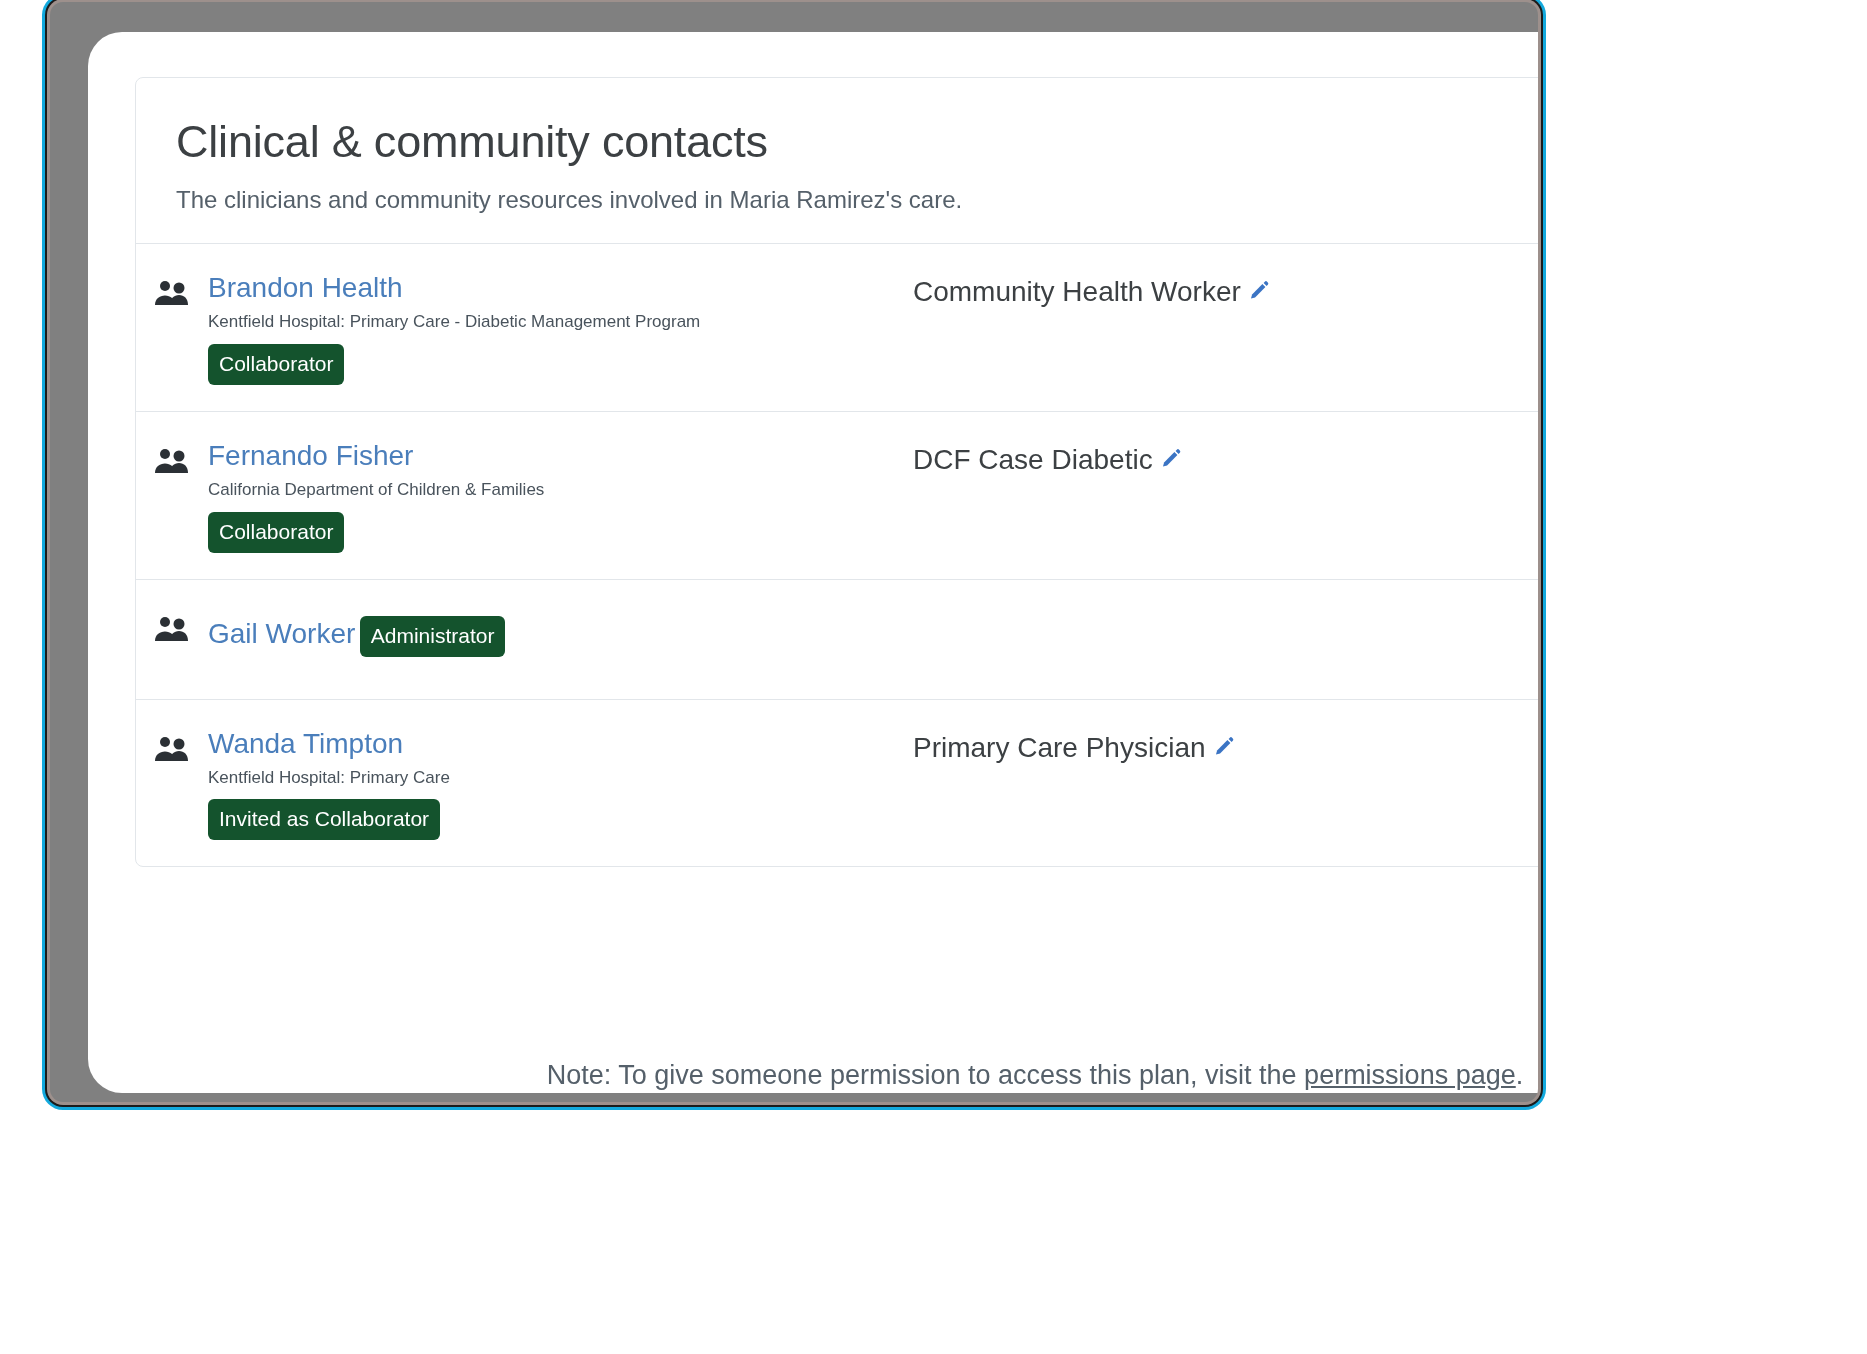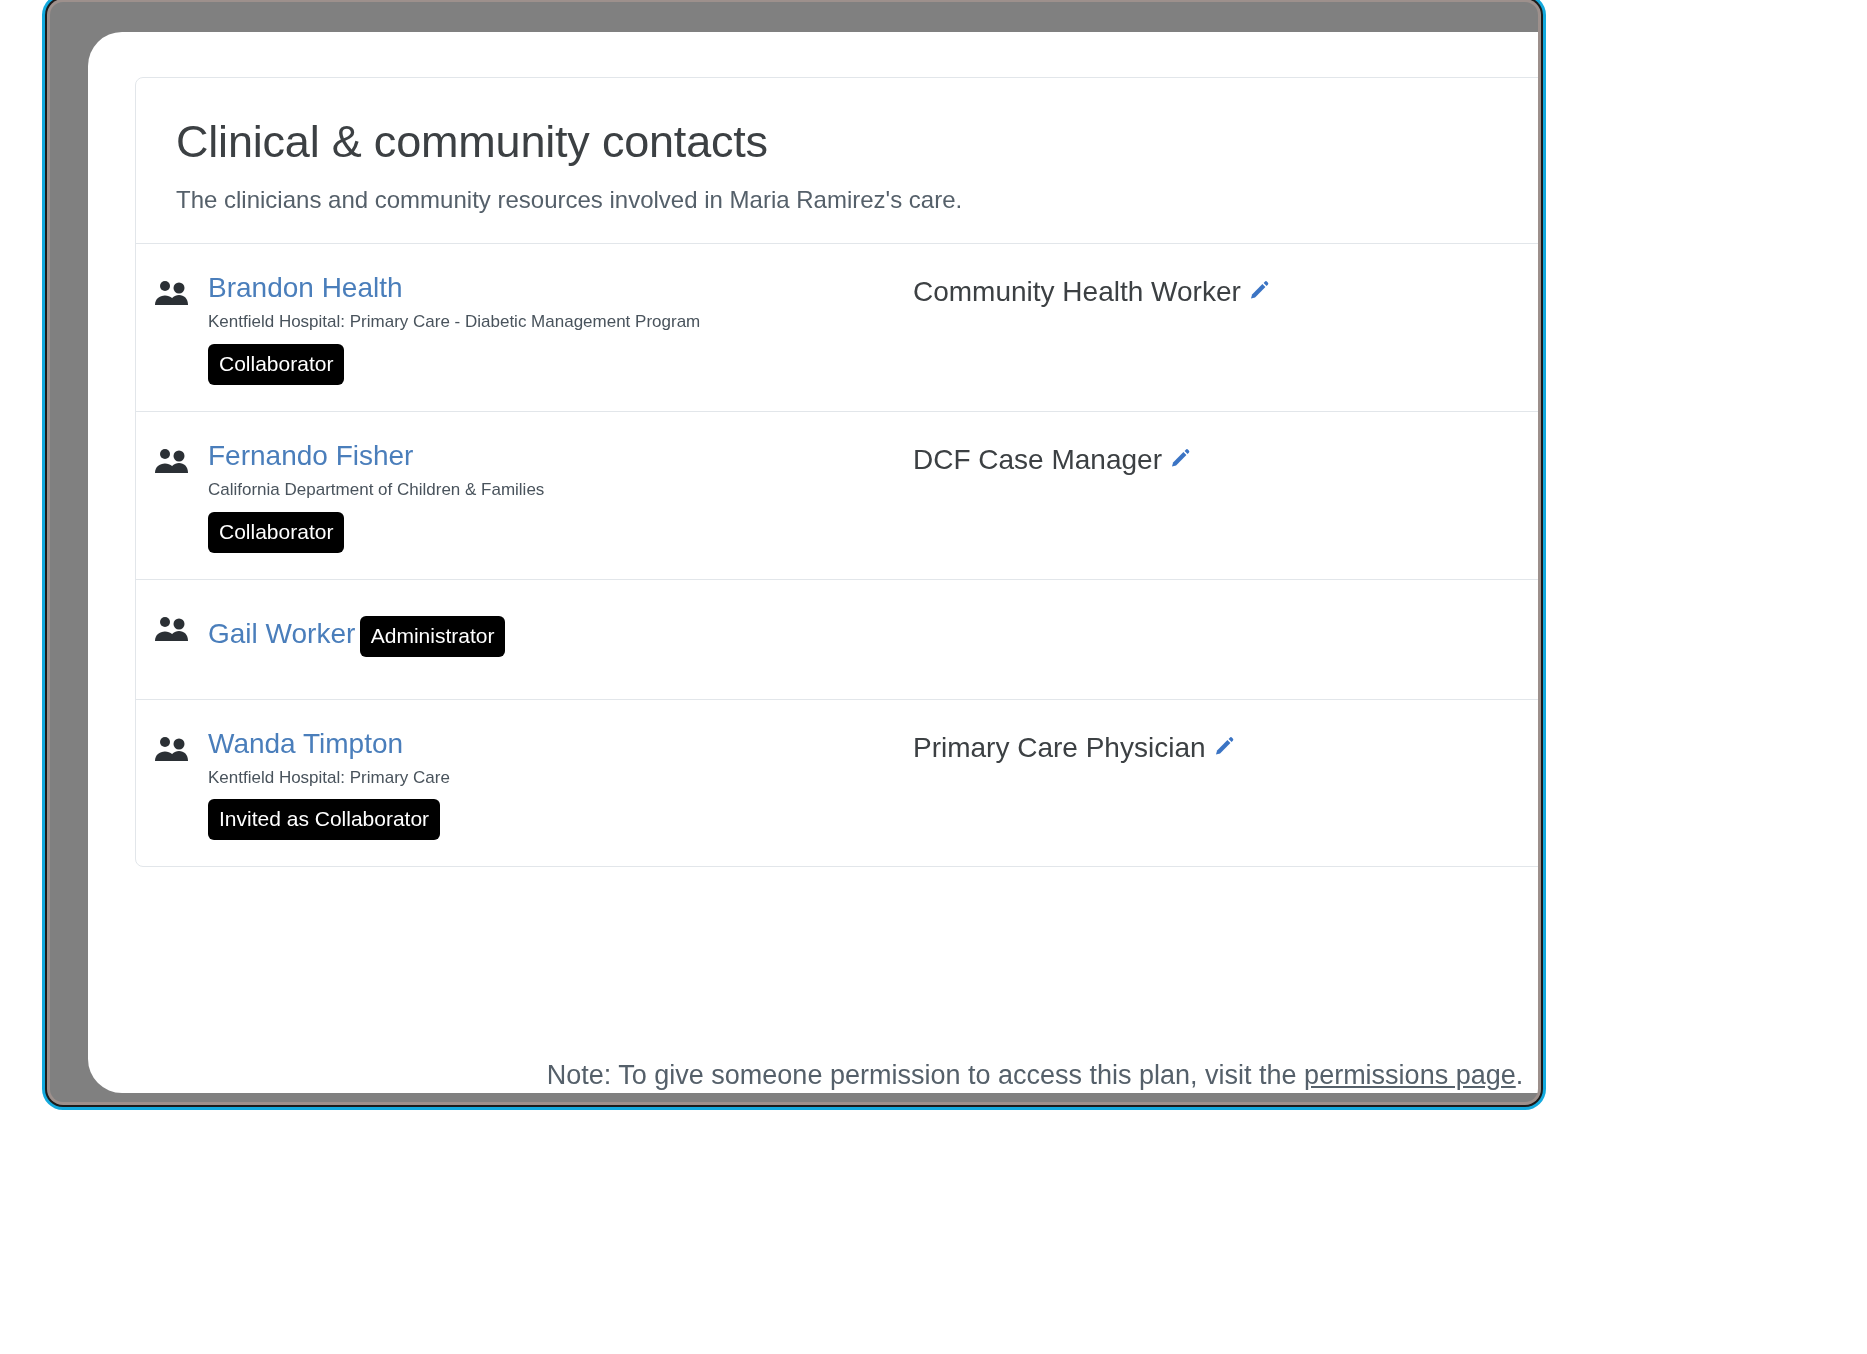--- a/index.html
+++ b/index.html
@@ -118,21 +118,21 @@
     font-size: 17px;
     color: #49535c;
     line-height: 1.38;
     margin-top: 4px;
     max-width: 600px;
   }
 
   .badge {
     display: inline-block;
     margin-top: 10px;
-    background: #000000;
+    background: #14532d;
     color: #ffffff;
     font-size: 21px;
     line-height: 1;
     padding: 9px 11px 11px 11px;
     border-radius: 6px;
   }
 
   .col-role {
     flex: 0 0 730px;
     width: 730px;
@@ -231,21 +231,21 @@
                 <path d="M15 25c0-6.5 4-10 9-10s9 3.5 9 10z" fill="#2b3035"></path>
               </svg>
             </span>
           </div>
           <div class="col-person">
             <a class="person-name" href="#">Fernando Fisher</a>
             <div class="person-org">California Department of Children &amp; Families</div>
             <span class="badge">Collaborator</span>
           </div>
           <div class="col-role">
-            <span>DCF Case Manager</span><span class="edit-icon"><svg width="24" height="24" viewBox="0 0 24 24" xmlns="http://www.w3.org/2000/svg">
+            <span>DCF Case Diabetic</span><span class="edit-icon"><svg width="24" height="24" viewBox="0 0 24 24" xmlns="http://www.w3.org/2000/svg">
                   <path d="M4 19.5l1.1-4.1L15.4 5.1l3 3L8.1 18.4z" fill="#3b74c4"></path>
                   <path d="M16.6 3.9l1.2-1.2a1.6 1.6 0 012.3 0l.7.7a1.6 1.6 0 010 2.3l-1.2 1.2z" fill="#3b74c4"></path>
                 </svg></span>
           </div>
           <div class="col-phone">(312) 678</div>
         </div>
 
         <div class="contact-row">
           <div class="col-icon">
             <span class="people-icon">

